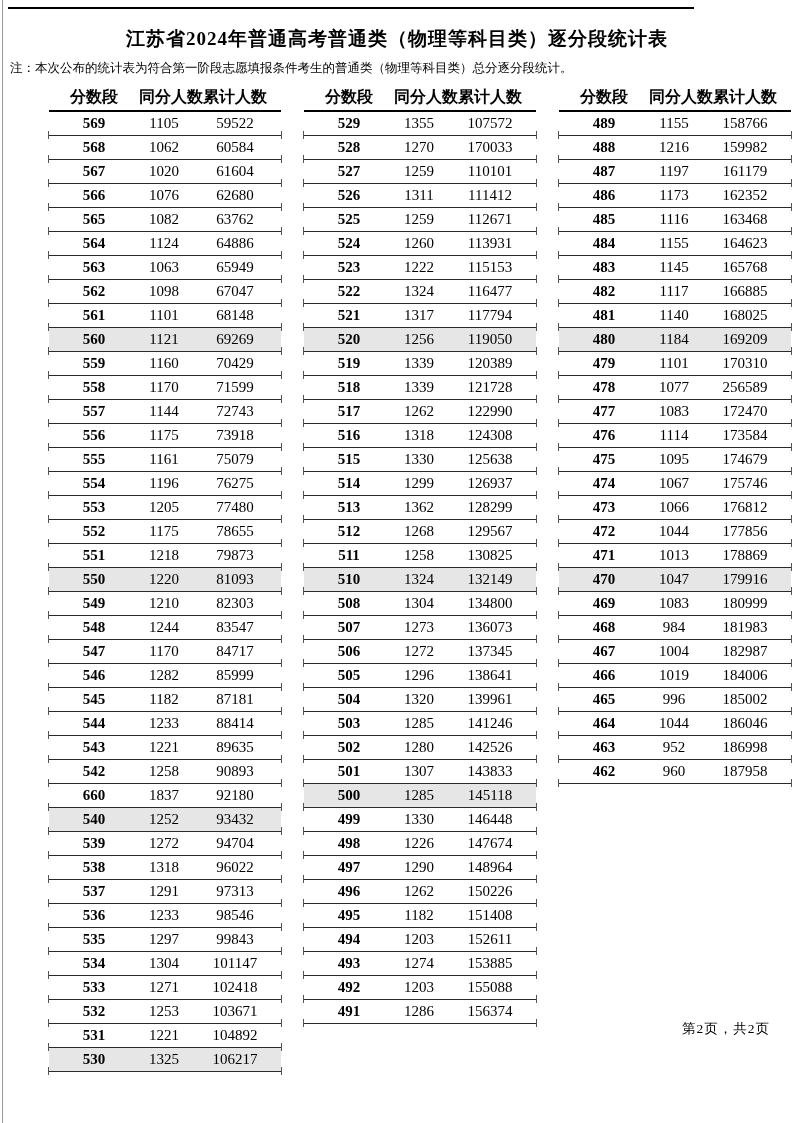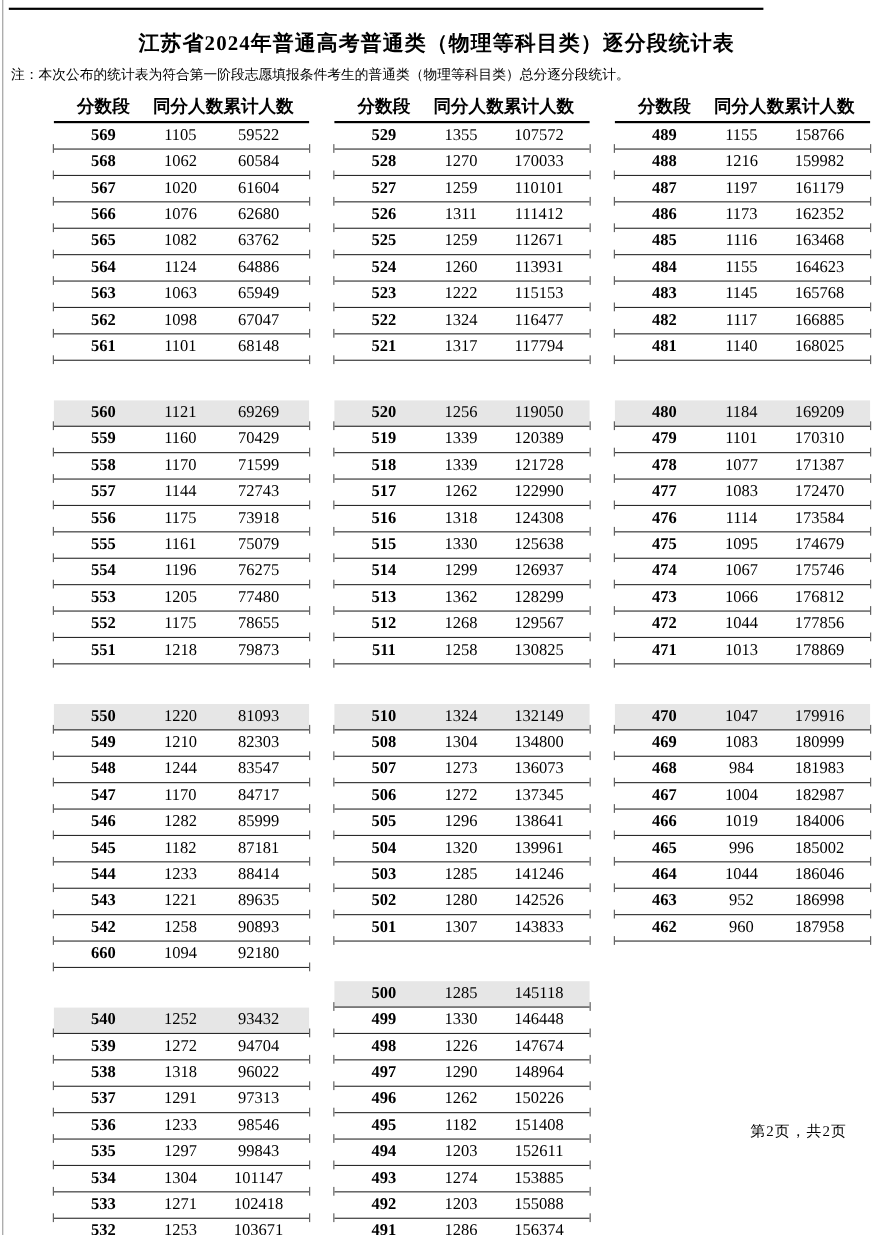--- a/index.html
+++ b/index.html
@@ -42,21 +42,21 @@
     border-bottom:1px solid #2a2a2a;
     font-size:15px;
   }
   .trow span{text-align:center;}
   .trow .c0{font-weight:bold;}
   .trow::before,.trow::after{
     content:"";position:absolute;bottom:-4px;width:1px;height:8px;background:#555;
   }
   .trow::before{left:-1px;}
   .trow::after{right:-1px;}
-  .trow.hl{background:var(--hl,#e6e6e6);margin-top:36px;}
+  .trow.hl{background:var(--hl,#e6e6e6);}
   .footer{
     position:absolute;right:24px;top:1020px;
     font-size:13.5px;letter-spacing:1px;
   }
 </style>
 </head>
 <body>
 
 <div class="page">
   <div class="top-rule"></div>
@@ -208,21 +208,21 @@
             <span class="c1">1221</span>
             <span class="c2">89635</span>
           </div>
           <div class="trow">
             <span class="c0">542</span>
             <span class="c1">1258</span>
             <span class="c2">90893</span>
           </div>
           <div class="trow">
             <span class="c0">660</span>
-            <span class="c1">1094</span>
+            <span class="c1">1837</span>
             <span class="c2">92180</span>
           </div>
           <div class="trow hl">
             <span class="c0">540</span>
             <span class="c1">1252</span>
             <span class="c2">93432</span>
           </div>
           <div class="trow">
             <span class="c0">539</span>
             <span class="c1">1272</span>
@@ -534,21 +534,21 @@
             <span class="c2">169209</span>
           </div>
           <div class="trow">
             <span class="c0">479</span>
             <span class="c1">1101</span>
             <span class="c2">170310</span>
           </div>
           <div class="trow">
             <span class="c0">478</span>
             <span class="c1">1077</span>
-            <span class="c2">171387</span>
+            <span class="c2">256589</span>
           </div>
           <div class="trow">
             <span class="c0">477</span>
             <span class="c1">1083</span>
             <span class="c2">172470</span>
           </div>
           <div class="trow">
             <span class="c0">476</span>
             <span class="c1">1114</span>
             <span class="c2">173584</span>

